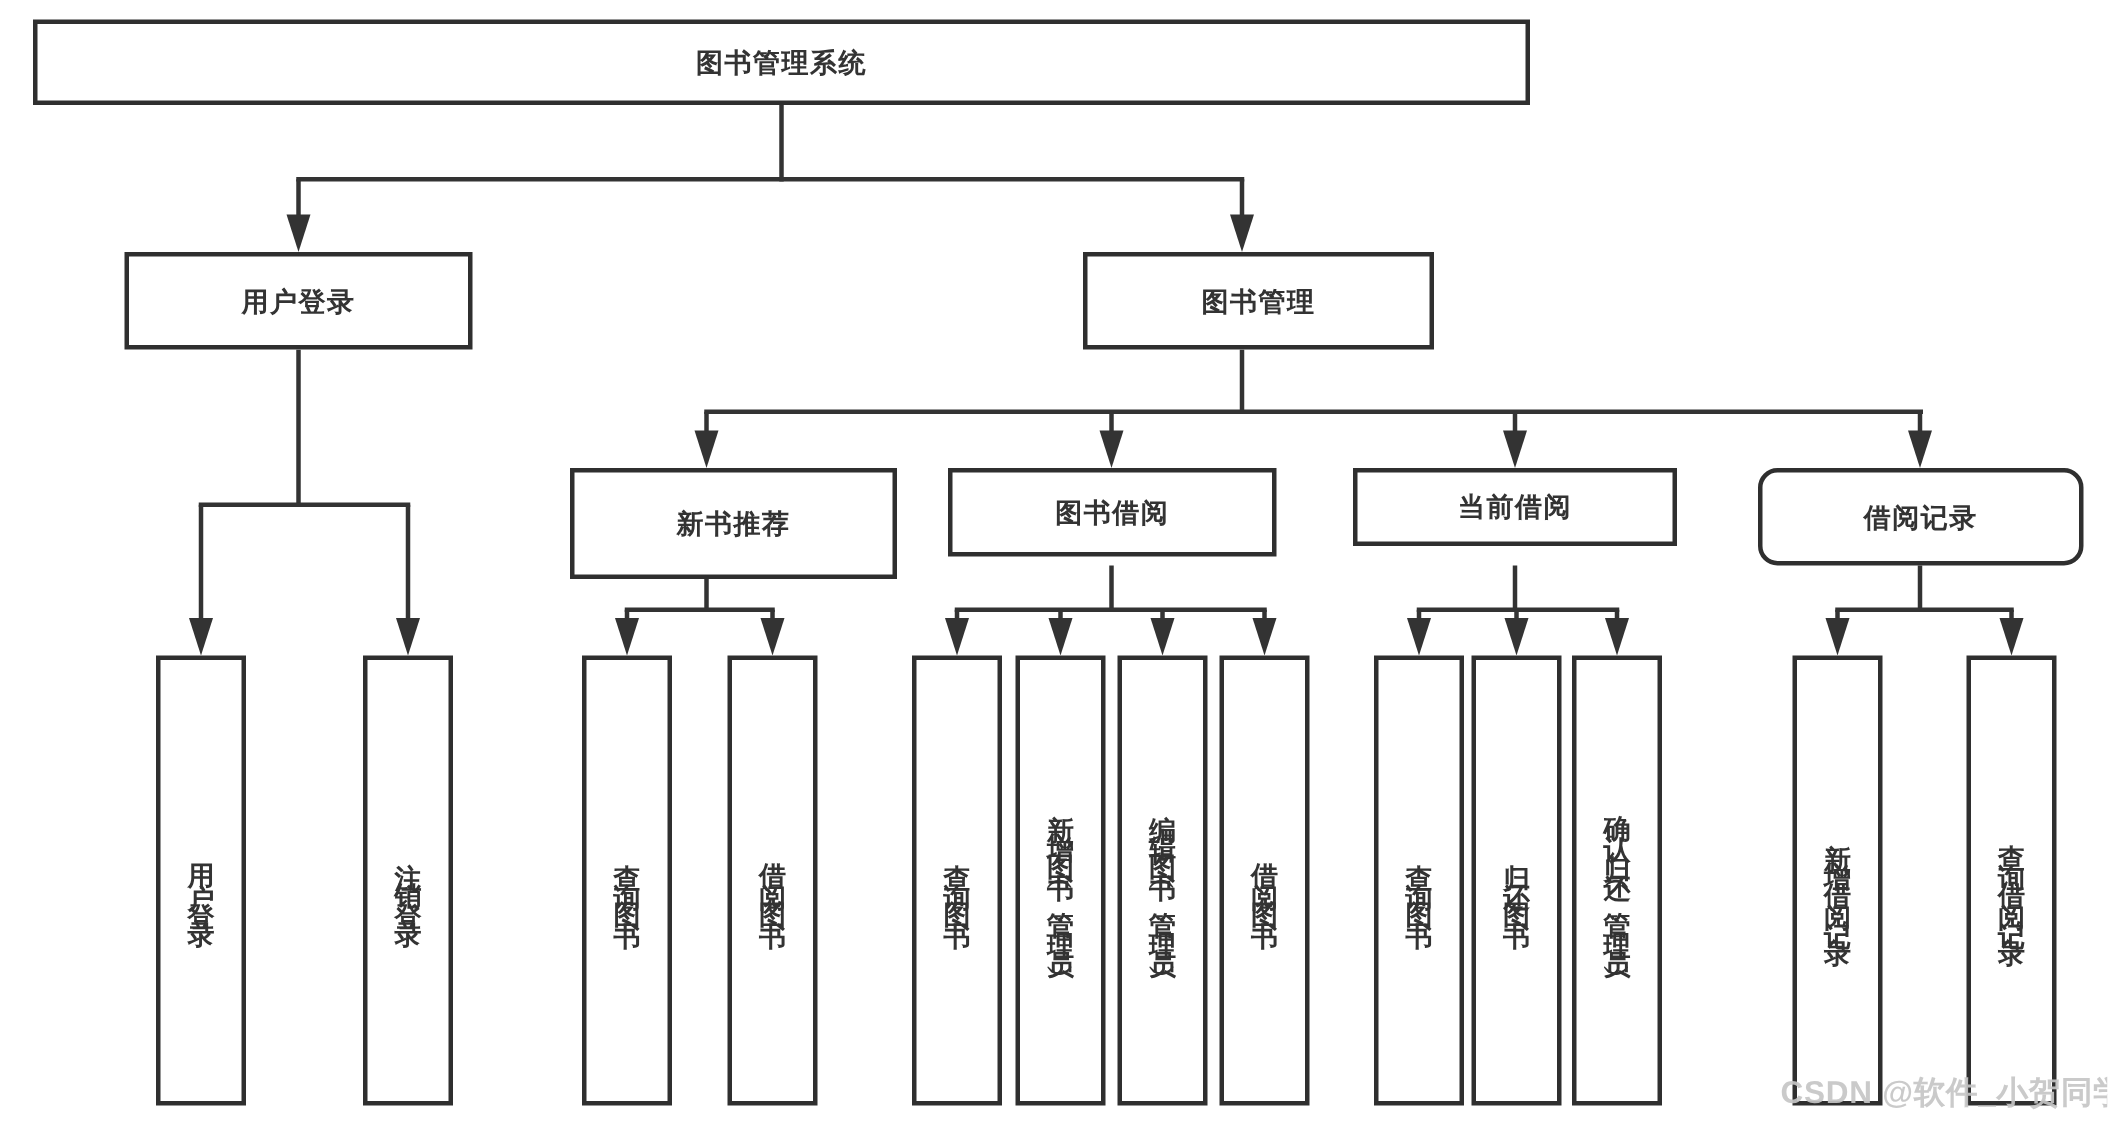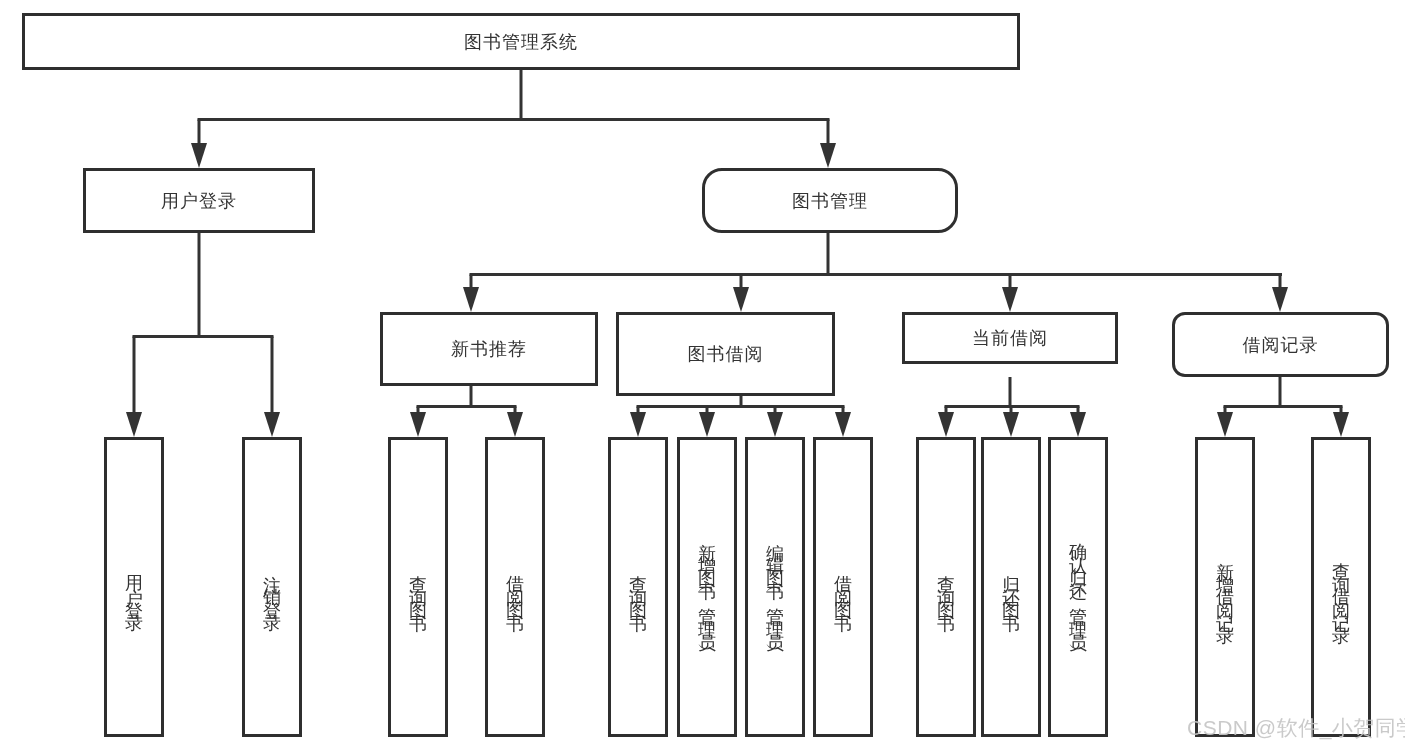--- a/index.html
+++ b/index.html
@@ -4,20 +4,21 @@
 <style>
   html, body { margin: 0; padding: 0; background: #ffffff; }
   .stage {
     position: relative;
     width: 1405px;
     height: 747px;
     background: #ffffff;
     font-family: "Liberation Sans", sans-serif;
     color: #333333;
     overflow: hidden;
+    font-weight: bold;
   }
   .wires { position: absolute; left: 0; top: 0; width: 1405px; height: 747px; }
   .node {
     position: absolute;
     box-sizing: border-box;
     background: #ffffff;
     border: 3px solid #2f2f2f;
     display: flex;
     align-items: center;
     justify-content: center;
@@ -29,24 +30,24 @@
     writing-mode: vertical-rl;
     text-orientation: mixed;
     letter-spacing: 13px;
     line-height: 1;
     font-size: 18px;
   }
   
   .n-root { left: 22px; top: 13px; width: 998px; height: 57px; }
   
   .n-l2-0 { left: 83px;  top: 168px; width: 232px; height: 65px; }
-  .n-l2-1 { left: 702px; top: 168px; width: 256px; height: 65px; border-radius: 20px; }
+  .n-l2-1 { left: 722px; top: 168px; width: 234px; height: 65px; }
   
   .n-l3-0 { left: 380px;  top: 312px; width: 218px; height: 74px; }
-  .n-l3-1 { left: 616px;  top: 312px; width: 219px; height: 84px; }
+  .n-l3-1 { left: 632px;  top: 312px; width: 219px; height: 59px; }
   .n-l3-2 { left: 902px;  top: 312px; width: 216px; height: 52px; }
   .n-l3-3 { left: 1172px; top: 312px; width: 217px; height: 65px; border-radius: 13px; }
   
   .leaf { top: 437px; width: 60px; height: 300px; }
   .n-leaf-0  { left: 104px; }
   .n-leaf-1  { left: 242px; }
   .n-leaf-2  { left: 388px; }
   .n-leaf-3  { left: 485px; }
   .n-leaf-4  { left: 608px; }
   .n-leaf-5  { left: 677px; }

